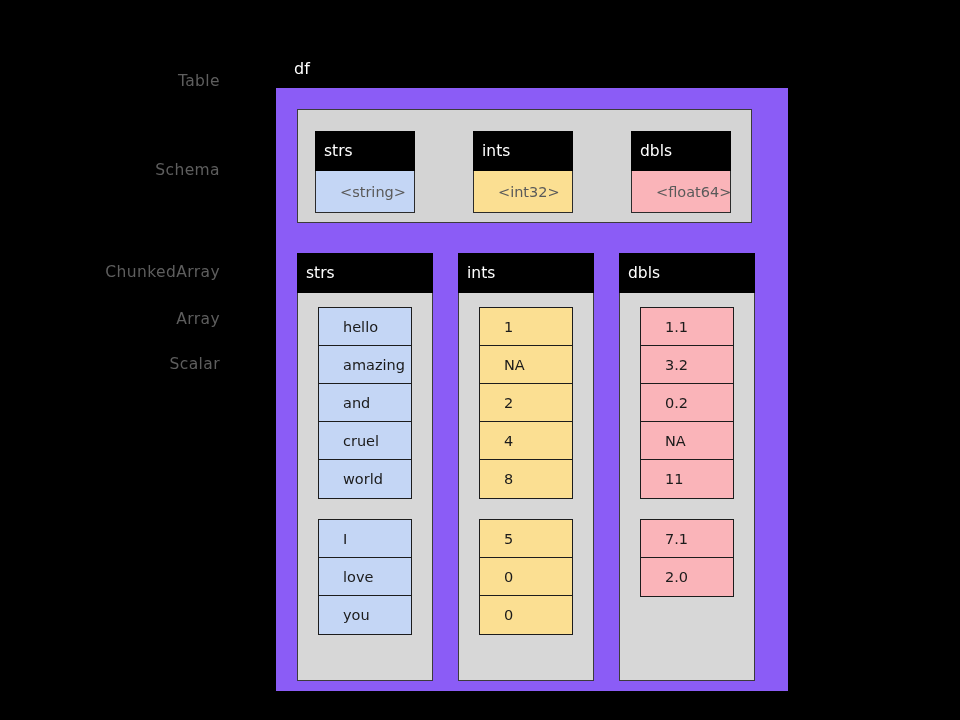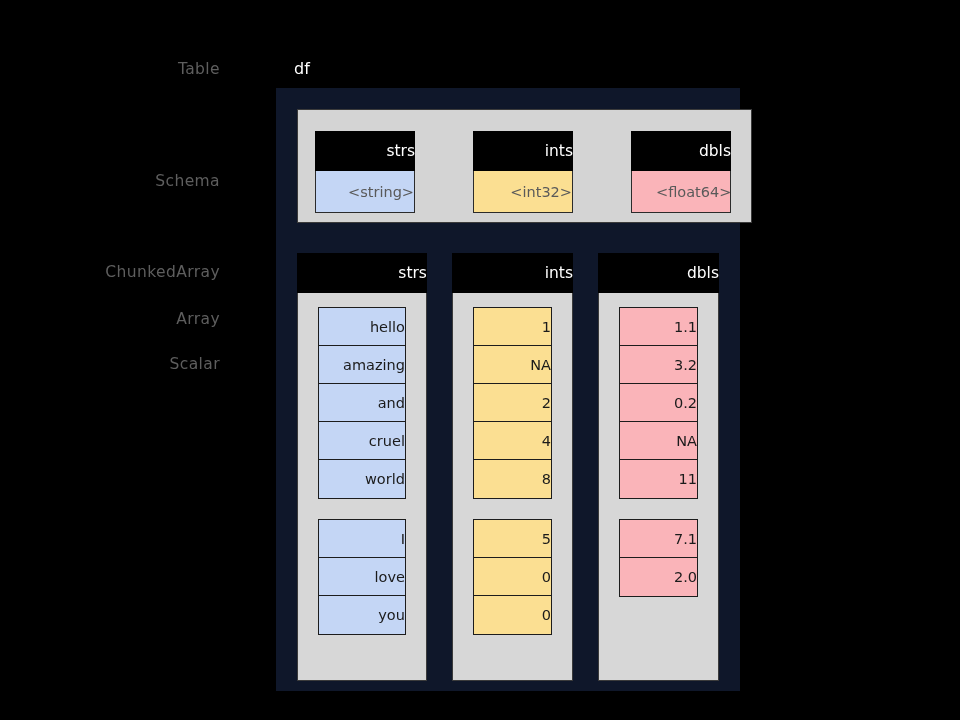--- a/index.html
+++ b/index.html
@@ -19,22 +19,22 @@
   .side-label {
     position: absolute;
     right: 740px;              
     text-align: right;
     color: #5e5e5e;
     font-size: 15.5px;
     letter-spacing: 0.4px;
     white-space: nowrap;
     line-height: 1;
   }
-  #label-table   { top: 62px; margin-left: 16px;  }
-  #label-schema  { top: 174px; text-align: center; }
+  #label-table   { top: 74px; margin-left: 16px;  }
+  #label-schema  { top: 163px; text-align: center; }
   #label-chunked { top: 265px; }
   #label-array   { top: 312px; }
   #label-scalar  { top: 357px; }
 
   
   #df-title {
     position: absolute;
     left: 285px;
     top: 61px;
     color: #ffffff;
@@ -64,24 +64,23 @@
   #arrow-schema  { left: 248px; top: 167px; width: 40px; }
   #arrow-chunked { left: 248px; top: 271px; width: 40px; }
   #arrow-array   { left: 248px; top: 319px; width: 58px; }
   #arrow-scalar  { left: 248px; top: 364px; width: 76px; }
 
   
   #table-panel {
     position: absolute;
     left: 276px;
     top: 88px;
-    width: 464px;
+    width: 512px;
     height: 603px;
-    background: #0f172a;
-    text-align: right;
+    background: #8b5cf6;
   }
 
   
   #schema-panel {
     position: absolute;
     left: 21px;
     top: 21px;
     width: 455px;
     height: 114px;
     background: #d4d4d4;

